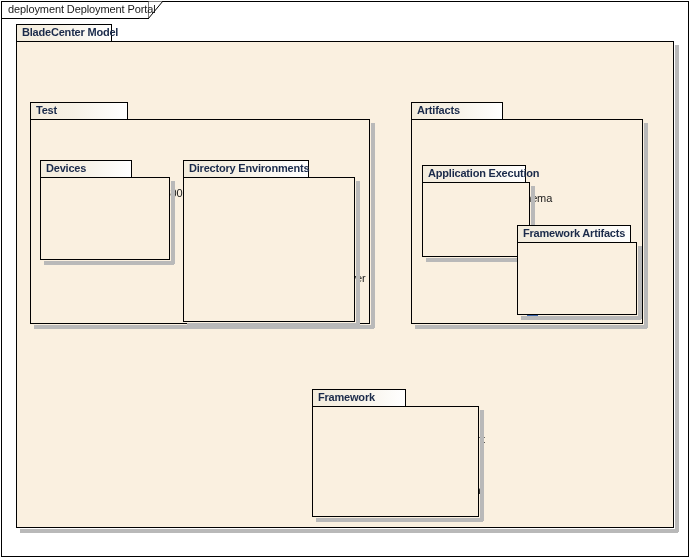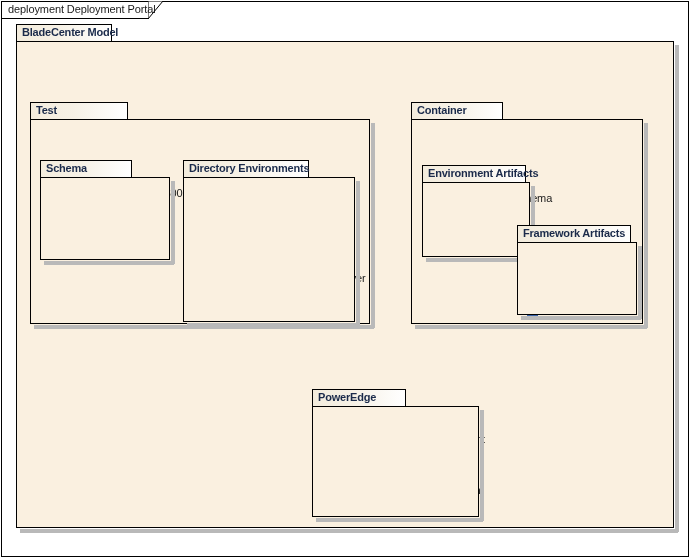--- a/index.html
+++ b/index.html
@@ -218,21 +218,21 @@
             <span class="f-tab"></span>
           </span>
           <span class="member-label">+ Execution Environments</span>
         </div>
       </div>
       <div class="pkg" style="left: 40px; top: 160px; width: 130px; height: 100px; z-index: 30;">
         <div class="pkg-shadow" style="left: 4px; top: 101px; width: 130px; height: 4px;"></div>
         <div class="pkg-shadow" style="left: 131px; top: 21px; width: 4px; height: 83px;"></div>
         <div class="pkg-body" style="width: 130px; height: 83px;"></div>
         <div class="pkg-tab" style="width: 92px;"></div>
-        <div class="pkg-tab-label">Schema</div>
+        <div class="pkg-tab-label">Devices</div>
         <div class="member" style="left: 10px; top: 25px;">
           <span class="ico ico-node">
             <span class="n-side"></span>
             <span class="n-top"></span>
             <span class="n-body"></span>
             <span class="n-line"></span>
           </span>
           <span class="member-label">+ Dell PowerEdge R300</span>
         </div>
         <div class="member" style="left: 10px; top: 42px;">
@@ -340,42 +340,42 @@
             <span class="n-line"></span>
           </span>
           <span class="member-label">+ WebSphere Process Server</span>
         </div>
       </div>
       <div class="pkg" style="left: 411px; top: 102px; width: 232px; height: 222px; z-index: 20;">
         <div class="pkg-shadow" style="left: 4px; top: 223px; width: 232px; height: 4px;"></div>
         <div class="pkg-shadow" style="left: 233px; top: 21px; width: 4px; height: 205px;"></div>
         <div class="pkg-body" style="width: 232px; height: 205px;"></div>
         <div class="pkg-tab" style="width: 92px;"></div>
-        <div class="pkg-tab-label">Container</div>
+        <div class="pkg-tab-label">Artifacts</div>
         <div class="member" style="left: 10px; top: 25px;">
           <span class="ico ico-folder">
             <span class="f-body"></span>
             <span class="f-tab"></span>
           </span>
           <span class="member-label">+ Application Artifacts</span>
         </div>
         <div class="member" style="left: 10px; top: 42px;">
           <span class="ico ico-folder">
             <span class="f-body"></span>
             <span class="f-tab"></span>
           </span>
           <span class="member-label">+ Framework Artifacts</span>
         </div>
       </div>
       <div class="pkg" style="left: 422px; top: 165px; width: 108px; height: 92px; z-index: 30;">
         <div class="pkg-shadow" style="left: 4px; top: 93px; width: 108px; height: 4px;"></div>
         <div class="pkg-shadow" style="left: 109px; top: 21px; width: 4px; height: 75px;"></div>
         <div class="pkg-body" style="width: 108px; height: 75px;"></div>
         <div class="pkg-tab" style="width: 104px;"></div>
-        <div class="pkg-tab-label">Environment Artifacts</div>
+        <div class="pkg-tab-label">Application Execution</div>
         <div class="member" style="left: 10px; top: 25px;">
           <span class="ico ico-doc">
             <span class="d-body"></span>
             <span class="d-l" style="top:4px"></span>
             <span class="d-l" style="top:7px"></span>
             <span class="d-l" style="top:10px"></span>
             <span class="d-fold"></span>
           </span>
           <span class="member-label">+ Application Schema</span>
         </div>
@@ -455,21 +455,21 @@
             <span class="d-fold"></span>
           </span>
           <span class="member-label">+ struts.jar</span>
         </div>
       </div>
       <div class="pkg" style="left: 312px; top: 389px; width: 167px; height: 128px; z-index: 40;">
         <div class="pkg-shadow" style="left: 4px; top: 129px; width: 167px; height: 4px;"></div>
         <div class="pkg-shadow" style="left: 168px; top: 21px; width: 4px; height: 111px;"></div>
         <div class="pkg-body" style="width: 167px; height: 111px;"></div>
         <div class="pkg-tab" style="width: 94px;"></div>
-        <div class="pkg-tab-label">PowerEdge</div>
+        <div class="pkg-tab-label">Framework</div>
         <div class="member" style="left: 10px; top: 25px;">
           <span class="ico ico-folder">
             <span class="f-body"></span>
             <span class="f-tab"></span>
           </span>
           <span class="member-label">+ Development Environment</span>
         </div>
         <div class="member" style="left: 10px; top: 42px;">
           <span class="ico ico-folder">
             <span class="f-body"></span>

